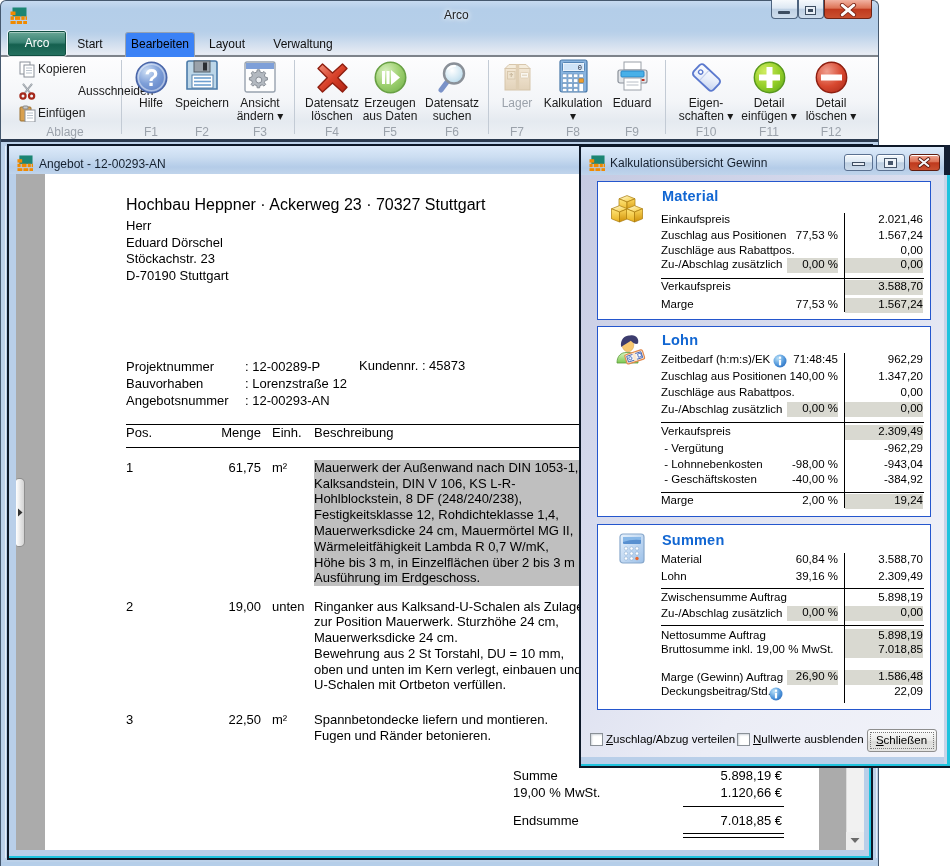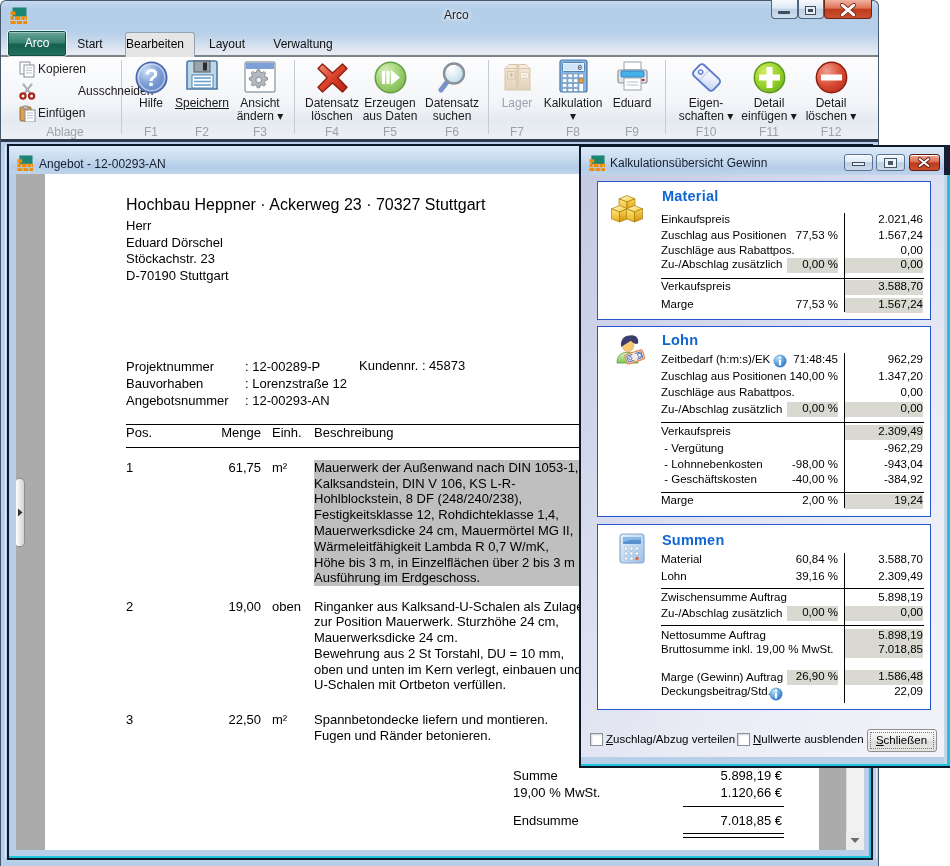--- a/index.html
+++ b/index.html
@@ -21,23 +21,23 @@
   .capbtn.close { background:linear-gradient(180deg,#f2b3a2 0,#dd7356 45%,#c03a1e 52%,#ca5030 100%);
     border-color:#6e2416; }
 
   #tabline { left:1px; top:55px; width:877px; height:2px; background:#7e838a; }
   #arcobtn { left:8px; top:31px; width:58px; height:25px;
     background:linear-gradient(180deg,#68a695 0,#3b8374 45%,#15604f 55%,#24705f 100%);
     border:1px solid #114f42; outline:1px solid rgba(250,253,255,0.75); border-radius:2px;
     box-shadow:inset 0 1px 0 rgba(255,255,255,0.4);
     color:#fff; font-size:12px; text-align:center; line-height:23px; }
   .tab { top:33px; height:24px; font-size:12px; color:#101010; text-align:center; line-height:22px; }
-  #tabactive { left:125px; top:32px; width:70px; height:25px; background:#e5e5e5;
+  #tabactive { left:125px; top:32px; width:70px; height:25px; background:#3b82f6;
     border:1px solid #95a2b2; border-bottom:none; border-radius:3px 3px 0 0; z-index:3;
-    font-size:12px; line-height:23px; color:#000; }
+    font-size:12px; text-align:center; line-height:23px; color:#000; }
 
   #ribbon { left:1px; top:57px; width:877px; height:85px;
     background:linear-gradient(180deg,#fdfdfe 0,#f3f5f8 55%,#e5eaf0 78%,#eef1f5 100%);
     border-bottom:3px solid #2c3b50; }
   .rsep { top:60px; width:1px; height:74px; background:#c3cbd5; }
   .rlbl { font-size:12px; color:#9ba2ab; text-align:center; }
   .blbl { font-size:12px; color:#1a1a1a; text-align:center; line-height:12.5px; white-space:pre; }
   .sbtn { font-size:12px; color:#1a1a1a; white-space:pre; }
 
   .wtitle { background:linear-gradient(180deg,#dceafa 0,#cbddf1 40%,#b4cce8 75%,#c0d4eb 100%);
@@ -170,21 +170,21 @@
   <path d="M3 2 h26 a2 2 0 0 1 2 2 v26 h-30 v-26 a2 2 0 0 1 2-2 z" fill="#bcd6e8" stroke="#4a7aa8" stroke-width="1.6"></path>
   <rect x="8" y="2" width="16" height="11" fill="#9aa2aa" stroke="#55606a"></rect>
   <rect x="17" y="3.5" width="4" height="8" fill="#2a2e33"></rect>
   <rect x="6" y="16" width="21" height="13" fill="#fff" stroke="#5580aa"></rect>
   <g stroke="#6fa0d0" stroke-width="1.6">
       <line x1="8" y1="19" x2="25" y2="19"></line>
       <line x1="8" y1="22.5" x2="25" y2="22.5"></line>
       <line x1="8" y1="26" x2="25" y2="26"></line>
     </g>
 </svg>
-<div class="abs blbl" style="left:167px;top:97px;width:70px;text-decoration:underline;">Speichern</div>
+<div class="abs blbl" style="left:167px;top:97px;width:70px;">Speichern</div>
 <div class="abs rlbl" style="left:172px;top:125px;width:60px;">F2</div>
 
 <svg class="abs" style="left:244px;top:61px;" width="32" height="32" viewBox="0 0 32 32">
   <rect x="1" y="1" width="30" height="30" rx="2" fill="#fdfdfd" stroke="#98a2ae" stroke-width="1.4"></rect>
   <rect x="2" y="2" width="28" height="6" fill="#7e9fd8"></rect>
   <g fill="#b3b9c0" stroke="#878d95" stroke-width="1">
     <path d="M16 11 l2.2 0.8 1.8-1.3 1.7 1.7-1.3 1.8 0.8 2.2 2.2 0.4 0 2.4 -2.2 0.4-0.8 2.2 1.3 1.8-1.7 1.7-1.8-1.3-2.2 0.8-0.4 2.2h-2.4l-0.4-2.2-2.2-0.8-1.8 1.3-1.7-1.7 1.3-1.8-0.8-2.2-2.2-0.4v-2.4l2.2-0.4 0.8-2.2-1.3-1.8 1.7-1.7 1.8 1.3 2.2-0.8 0.4-2.2h2.4 z"></path>
   </g>
   <circle cx="14.8" cy="19" r="3" fill="#eceff2" stroke="#878d95"></circle>
 </svg>
@@ -409,21 +409,21 @@
 Kalksandstein, DIN V 106, KS L-R-
 Hohlblockstein, 8 DF (248/240/238),
 Festigkeitsklasse 12, Rohdichteklasse 1,4,
 Mauerwerksdicke 24 cm, Mauermörtel MG II,
 Wärmeleitfähigkeit Lambda R 0,7 W/mK,
 Höhe bis 3 m, in Einzelflächen über 2 bis 3 m
 Ausführung im Erdgeschoss.</div>
 
 <div class="abs doc" style="left:126px;top:598.5px;">2</div>
 <div class="abs doc" style="left:216px;top:598.5px;width:45px;text-align:right;">19,00</div>
-<div class="abs doc" style="left:272px;top:598.5px;">oben</div>
+<div class="abs doc" style="left:272px;top:598.5px;">unten</div>
 <div class="abs doc" style="left:314px;top:598.5px;">Ringanker aus Kalksand-U-Schalen als Zulage
 zur Position Mauerwerk. Sturzhöhe 24 cm,
 Mauerwerksdicke 24 cm.
 Bewehrung aus 2 St Torstahl, DU = 10 mm,
 oben und unten im Kern verlegt, einbauen und
 U-Schalen mit Ortbeton verfüllen.</div>
 
 <div class="abs doc" style="left:126px;top:712.2px;">3</div>
 <div class="abs doc" style="left:216px;top:712.2px;width:45px;text-align:right;">22,50</div>
 <div class="abs doc" style="left:272px;top:712.2px;">m²</div>

